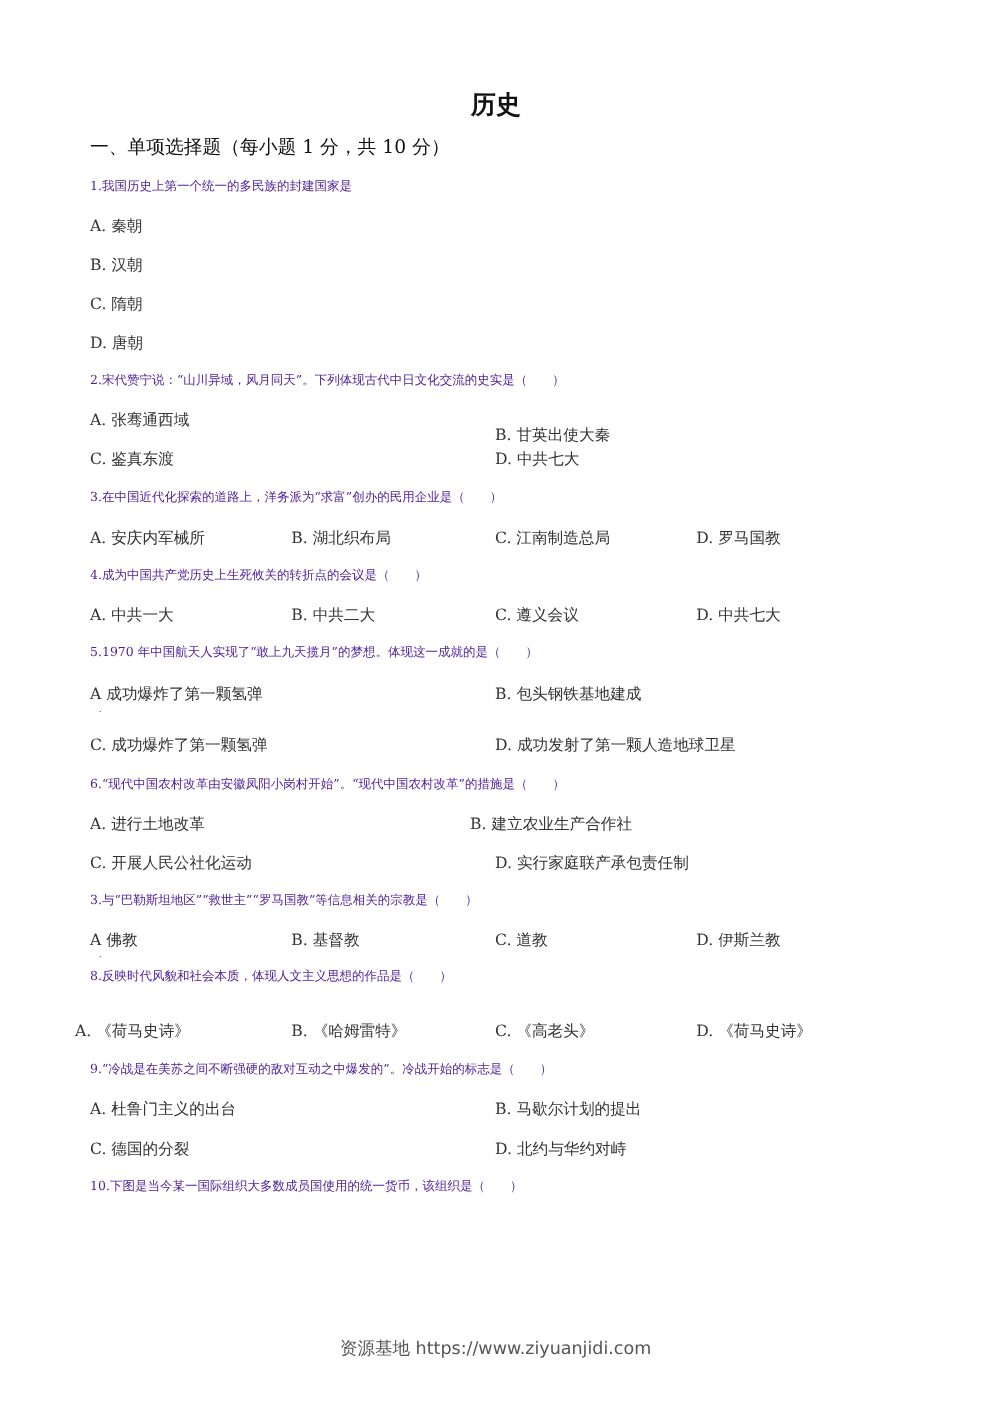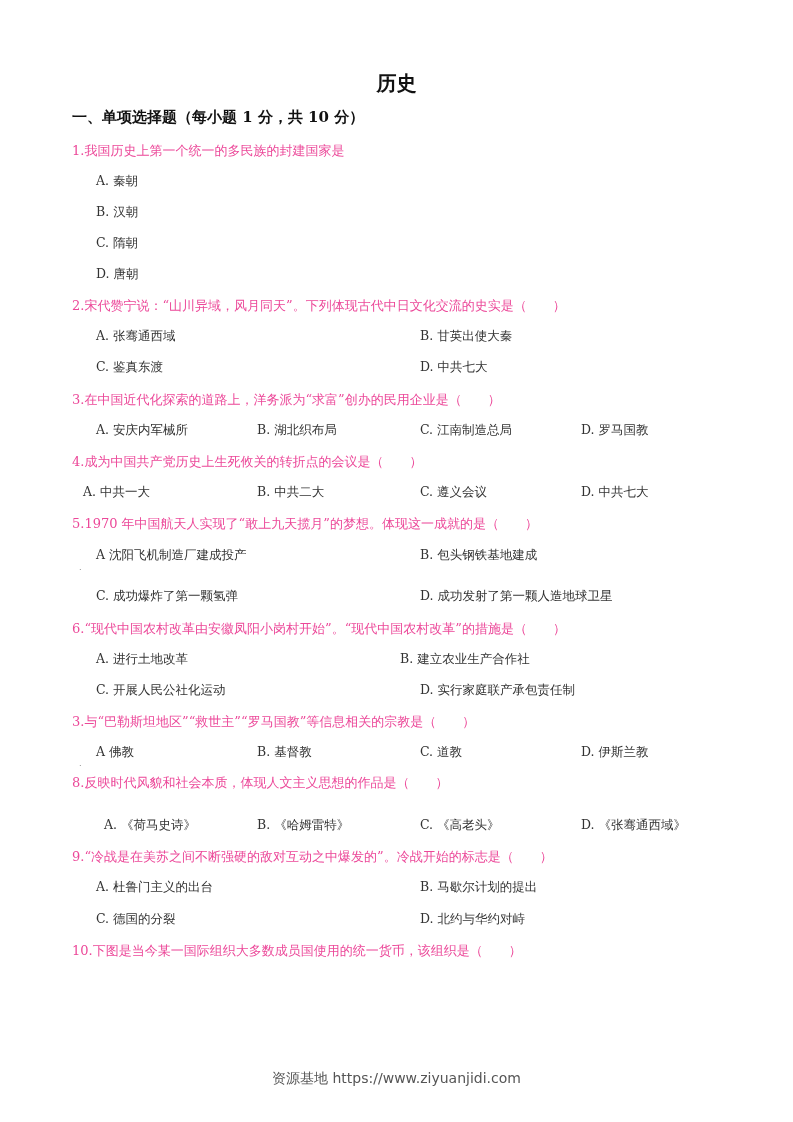--- a/index.html
+++ b/index.html
@@ -1,81 +1,81 @@
 <!DOCTYPE html>
 <html><head>
 <meta charset="utf-8">
 <style>
   html, body { margin: 0; padding: 0; background: #ffffff; }
   body { width: 793px; height: 1122px; position: relative; overflow: hidden;
          font-family: "DejaVu Serif", "Liberation Serif", serif; color: #222; }
   .title { position: absolute; top: 70px; left: 0; width: 793px; text-align: center;
            font-size: 20px; font-weight: bold; color: #111; }
-  .section { position: absolute; top: 108px; left: 72px; font-size: 15px; font-weight: bold; color: #111; }
-  .line { position: absolute; left: 72px; font-size: 13px; white-space: nowrap; color: #ec4899; }
-  .opt { position: absolute; font-size: 12.5px; white-space: nowrap; color: #333; margin-left: 24px; }
+  .section { position: absolute; top: 108px; left: 72px; font-size: 15px; font-weight: normal; color: #111; }
+  .line { position: absolute; left: 72px; font-size: 10px; white-space: nowrap; color: #4c1d95; }
+  .opt { position: absolute; font-size: 12.5px; white-space: nowrap; color: #333; }
   .dot { position: absolute; font-size: 8px; color: #666; }
   .footer { position: absolute; top: 1070px; left: 0; width: 793px; text-align: center;
             font-family: "DejaVu Sans", "Liberation Sans", sans-serif; font-size: 14px; color: #555; }
 </style>
 </head>
 <body>
 
 <div class="title">历史</div>
 <div class="section">一、单项选择题（每小题 1 分，共 10 分）</div>
 
 <div class="line" style="top:142px">1.我国历史上第一个统一的多民族的封建国家是</div>
 <div class="opt" style="top:173px;left:72px">A.  秦朝</div>
 <div class="opt" style="top:204px;left:72px">B.  汉朝</div>
 <div class="opt" style="top:235px;left:72px">C.  隋朝</div>
 <div class="opt" style="top:266px;left:72px">D.  唐朝</div>
 
 <div class="line" style="top:297px">2.宋代赞宁说：“山川异域，风月同天”。下列体现古代中日文化交流的史实是（　　）</div>
 <div class="opt" style="top:328px;left:72px">A.  张骞通西域</div>
-<div class="opt" style="top:328px;left:396px">B.  甘英出使大秦</div>
+<div class="opt" style="top:340px;left:396px">B.  甘英出使大秦</div>
 <div class="opt" style="top:359px;left:72px">C.  鉴真东渡</div>
 <div class="opt" style="top:359px;left:396px">D.  中共七大</div>
 
 <div class="line" style="top:391px">3.在中国近代化探索的道路上，洋务派为“求富”创办的民用企业是（　　）</div>
 <div class="opt" style="top:422px;left:72px">A.  安庆内军械所</div>
 <div class="opt" style="top:422px;left:233px">B.  湖北织布局</div>
 <div class="opt" style="top:422px;left:396px">C.  江南制造总局</div>
 <div class="opt" style="top:422px;left:557px">D.  罗马国教</div>
 
 <div class="line" style="top:453px">4.成为中国共产党历史上生死攸关的转折点的会议是（　　）</div>
-<div class="opt" style="top:484px;left:59px">A.  中共一大</div>
+<div class="opt" style="top:484px;left:72px">A.  中共一大</div>
 <div class="opt" style="top:484px;left:233px">B.  中共二大</div>
 <div class="opt" style="top:484px;left:396px">C.  遵义会议</div>
 <div class="opt" style="top:484px;left:557px">D.  中共七大</div>
 
 <div class="line" style="top:515px">5.1970 年中国航天人实现了“敢上九天揽月”的梦想。体现这一成就的是（　　）</div>
-<div class="opt" style="top:547px;left:72px">A  沈阳飞机制造厂建成投产</div>
+<div class="opt" style="top:547px;left:72px">A  成功爆炸了第一颗氢弹</div>
 <div class="dot" style="top:565px;left:79px">·</div>
 <div class="opt" style="top:547px;left:396px">B.  包头钢铁基地建成</div>
 <div class="opt" style="top:588px;left:72px">C.  成功爆炸了第一颗氢弹</div>
 <div class="opt" style="top:588px;left:396px">D.  成功发射了第一颗人造地球卫星</div>
 
 <div class="line" style="top:620px">6.“现代中国农村改革由安徽凤阳小岗村开始”。“现代中国农村改革”的措施是（　　）</div>
 <div class="opt" style="top:651px;left:72px">A.  进行土地改革</div>
 <div class="opt" style="top:651px;left:376px">B.  建立农业生产合作社</div>
 <div class="opt" style="top:682px;left:72px">C.  开展人民公社化运动</div>
 <div class="opt" style="top:682px;left:396px">D.  实行家庭联产承包责任制</div>
 
 <div class="line" style="top:713px">3.与“巴勒斯坦地区”“救世主”“罗马国教”等信息相关的宗教是（　　）</div>
 <div class="opt" style="top:744px;left:72px">A  佛教</div>
 <div class="dot" style="top:761px;left:79px">·</div>
 <div class="opt" style="top:744px;left:233px">B.  基督教</div>
 <div class="opt" style="top:744px;left:396px">C.  道教</div>
 <div class="opt" style="top:744px;left:557px">D.  伊斯兰教</div>
 
 <div class="line" style="top:774px">8.反映时代风貌和社会本质，体现人文主义思想的作品是（　　）</div>
-<div class="opt" style="top:817px;left:80px">A.  《荷马史诗》</div>
+<div class="opt" style="top:817px;left:60px">A.  《荷马史诗》</div>
 <div class="opt" style="top:817px;left:233px">B.  《哈姆雷特》</div>
 <div class="opt" style="top:817px;left:396px">C.  《高老头》</div>
-<div class="opt" style="top:817px;left:557px">D.  《张骞通西域》</div>
+<div class="opt" style="top:817px;left:557px">D.  《荷马史诗》</div>
 
 <div class="line" style="top:848px">9.“冷战是在美苏之间不断强硬的敌对互动之中爆发的”。冷战开始的标志是（　　）</div>
 <div class="opt" style="top:879px;left:72px">A.  杜鲁门主义的出台</div>
 <div class="opt" style="top:879px;left:396px">B.  马歇尔计划的提出</div>
 <div class="opt" style="top:911px;left:72px">C.  德国的分裂</div>
 <div class="opt" style="top:911px;left:396px">D.  北约与华约对峙</div>
 
 <div class="line" style="top:942px">10.下图是当今某一国际组织大多数成员国使用的统一货币，该组织是（　　）</div>
 
 <div class="footer">资源基地 https://www.ziyuanjidi.com</div>

